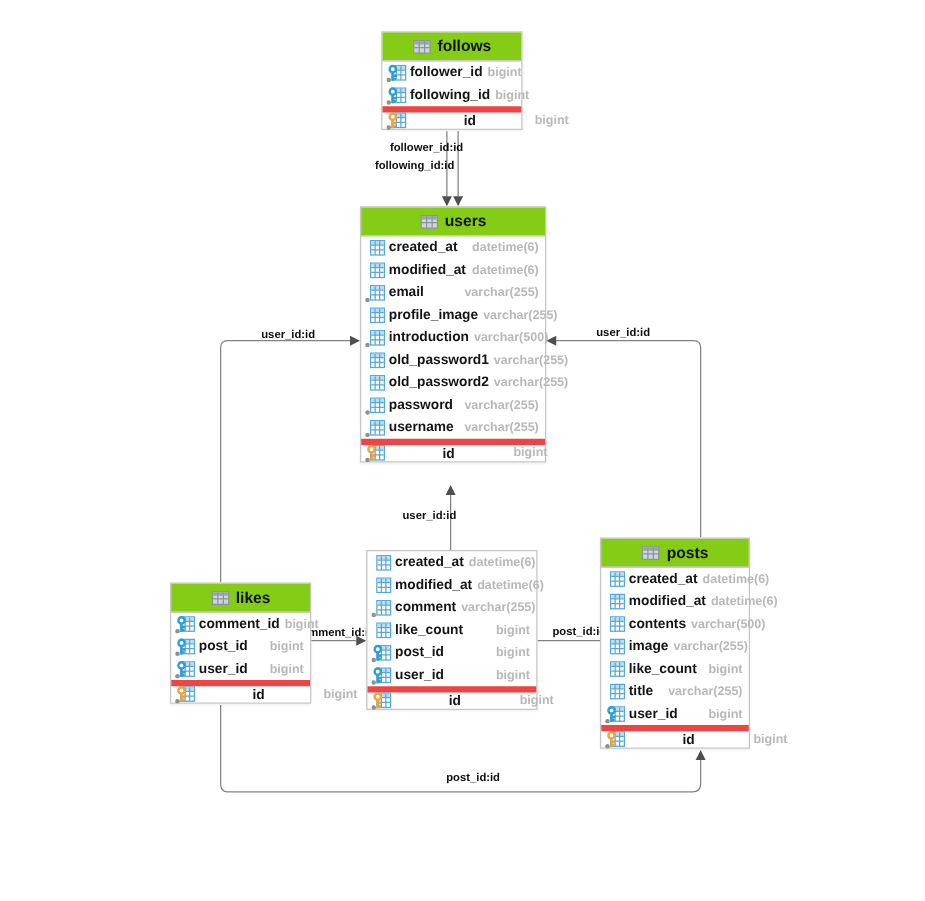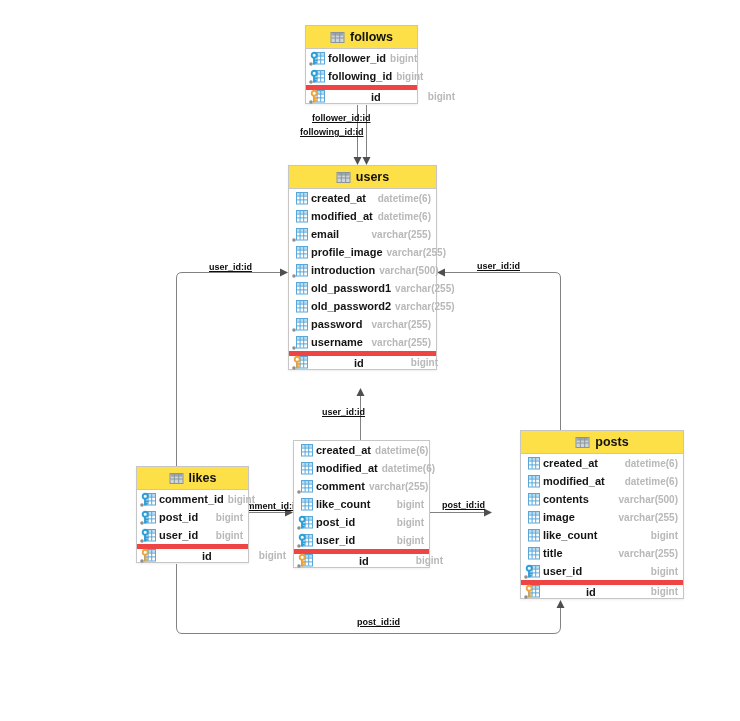--- a/index.html
+++ b/index.html
@@ -5,27 +5,27 @@
   html,body{margin:0;padding:0;background:#ffffff;}
   .canvas{position:relative;width:740px;height:721px;background:#ffffff;overflow:hidden;
           font-family:"Liberation Sans", sans-serif;}
 
   
   .rel-layer{position:absolute;left:0;top:0;width:740px;height:721px;}
   .rel-layer path.rel{fill:none;stroke:#828282;stroke-width:1;}
   .rel-layer polygon.arrow{fill:#4f4f4f;stroke:none;}
 
   
-  .rel-label{position:absolute;font-size:9px;font-weight:700;color:#0d0d0d;white-space:nowrap;line-height:10px;text-decoration:underline;}
+  .rel-label{position:absolute;font-size:9px;font-weight:700;color:#0d0d0d;white-space:nowrap;line-height:10px;}
 
   
   .db-table{position:absolute;background:#ffffff;border:1px solid #c6c6c6;
             box-shadow:0 1px 2px rgba(0,0,0,0.07);box-sizing:border-box;}
   .t-header{height:23px;display:flex;align-items:center;justify-content:center;gap:5px;
-            background:#fde047;border-bottom:1px solid #c6c6c6;box-sizing:border-box;}
+            background:#84cc16;border-bottom:1px solid #c6c6c6;box-sizing:border-box;}
   .t-title{font-size:12.5px;font-weight:700;color:#111;}
   .t-hicon{width:15px;height:13px;display:block;}
   .t-row{height:18px;display:flex;align-items:center;padding:0 5px 0 3px;box-sizing:border-box;}
   .t-row.last{border-top:5px solid #ef4444;gap:43px;}
   .f-ico{width:17px;height:15px;flex:0 0 17px;margin-right:2px;}
   .f-ico svg{width:17px;height:15px;display:block;}
   .f-name{font-size:11px;font-weight:700;color:#141414;white-space:nowrap;text-align:center;}
   .f-type{margin-left:auto;font-size:10px;font-weight:700;color:#b8b8b8;white-space:nowrap;padding-left:4px;}
   .ndot{fill:#8f8f8f;}
 </style>
@@ -363,21 +363,21 @@
             <use href="#g-grid"></use>
             <use href="#g-key" style="color:#eda63e"></use>
             <circle class="ndot" cx="2" cy="13" r="1.8"></circle>
           </svg>
         </span>
       <span class="f-name">id</span>
       <span class="f-type">bigint</span>
     </div>
   </div>
 
-  <div class="db-table" style="left:520px;top:430px;width:164px;">
+  <div class="db-table" style="left:480px;top:430px;width:120px;">
     <div class="t-header">
       <svg class="t-hicon" viewBox="0 0 15 13">
           <use href="#g-thead"></use>
         </svg>
       <span class="t-title">posts</span>
     </div>
     <div class="t-row">
       <span class="f-ico">
           <svg viewBox="0 0 17 15">
             <use href="#g-grid"></use>

